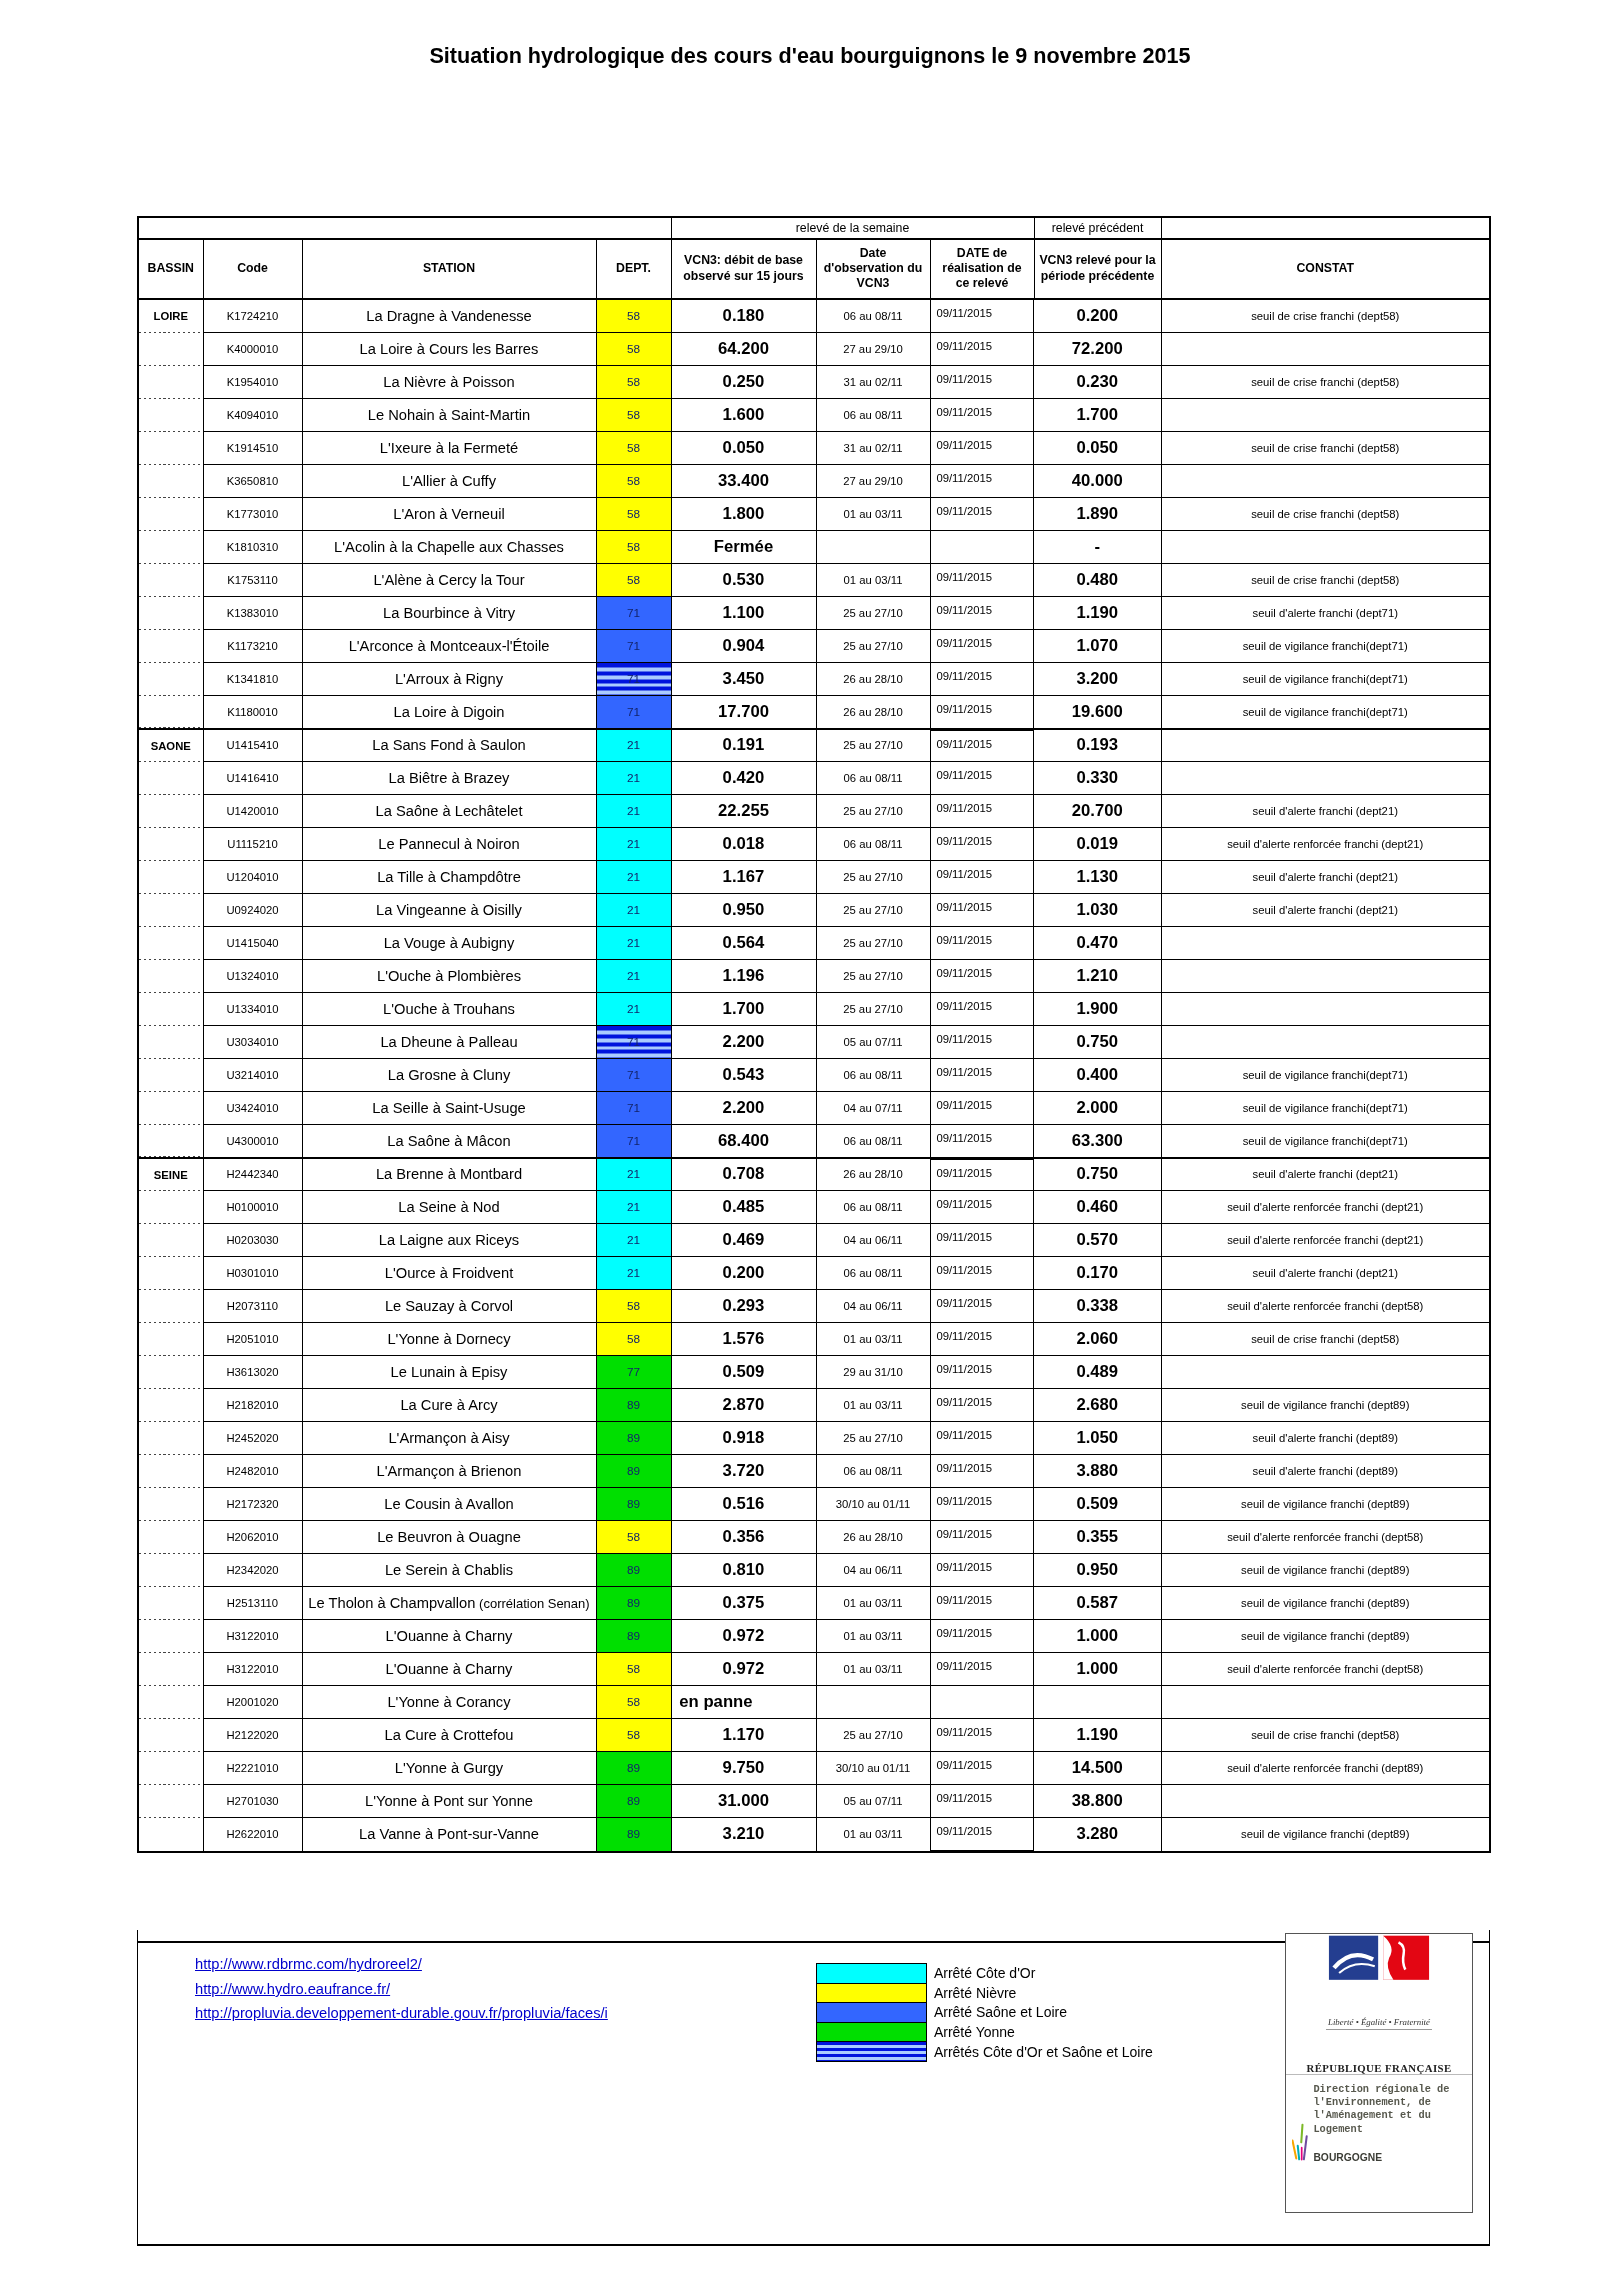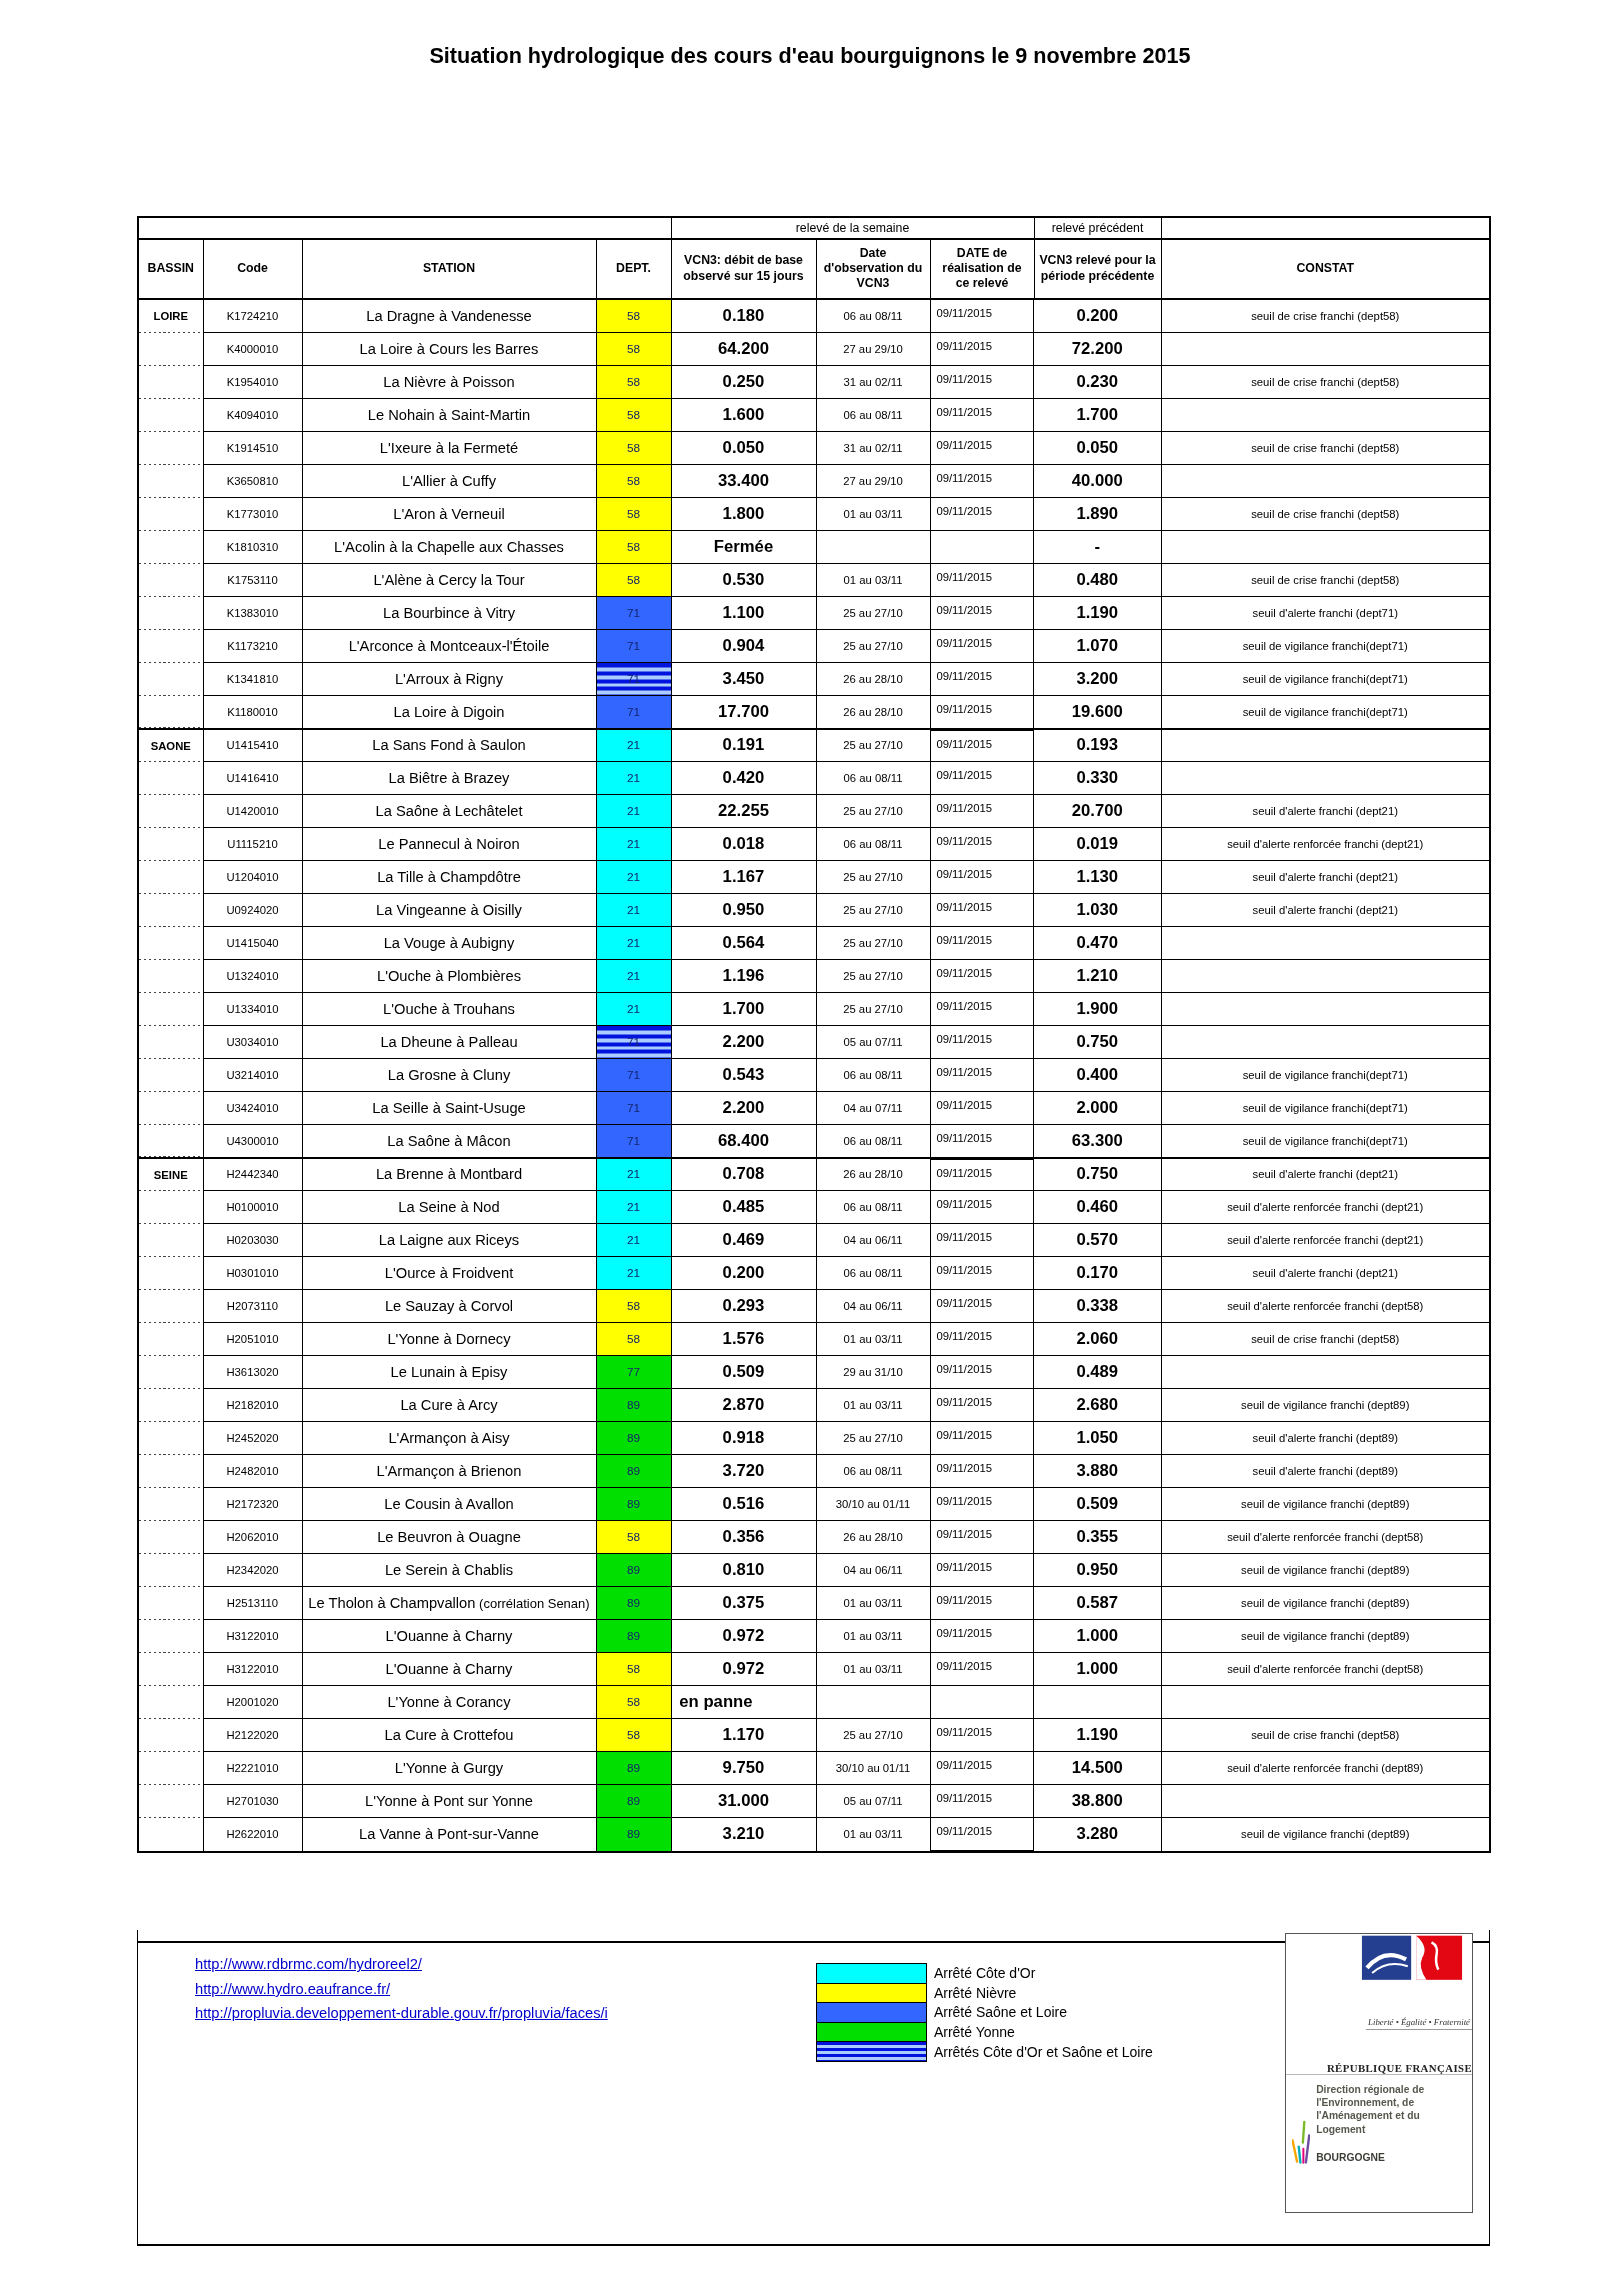--- a/index.html
+++ b/index.html
@@ -59,32 +59,32 @@
   }
   .legend { position:absolute; left:678px; top:34px; }
   .legend-item { display:flex; align-items:center; height:20.6px; margin-top:-1px; }
   .legend-swatch { width:111px; height:20.6px; border:1px solid #000; flex:none; }
   .legend-label { margin-left:6.9px; font-size:14px; white-space:nowrap; }
   .logobox {
     position:absolute; left:1147px; top:2.9px; width:188px; height:280px;
     border:1px solid #555; background:#fff; display:flex; flex-direction:column;
   }
   .rf { height:141px; border-bottom:1px solid #bbb; display:flex; flex-direction:column;
-        align-items:flex-end; justify-content:center;gap:29px; }
+        align-items:center; justify-content:center;gap:29px; }
   .rf .motto {
     font-family:"Liberation Serif", serif; font-style:italic; font-size:8.8px; color:#333;
     border-bottom:1px solid #999; padding:2.9px 2px 2px 2px; margin-top:2px;
   }
   .rf .rfname {
     font-family:"Liberation Serif", serif; font-size:10.8px; font-weight:bold;
     letter-spacing:0.4px; color:#222; margin-top:2.9px;
   }
   .dreal { flex:1; display:flex; padding:7.8px 5.9px 5.9px 5.9px; }
   .dreal-text { margin-left:5.9px; }
-  .dreal-name { font-size:10.3px; font-weight:bold; color:#57584d; line-height:1.3; }
+  .dreal-name { font-size:10.3px; font-weight:bold; color:#57584d; line-height:1.3;font-family:Liberation Mono, monospace; }
   .dreal-region { font-size:10.3px; font-weight:bold; color:#3c3d36; margin-top:15.7px; }
 </style>
 </head>
 <body>
 
 <div class="title">Situation hydrologique des cours d'eau bourguignons le 9 novembre 2015</div>
 
 <div class="tablewrap">
   <table>
     <colgroup>

